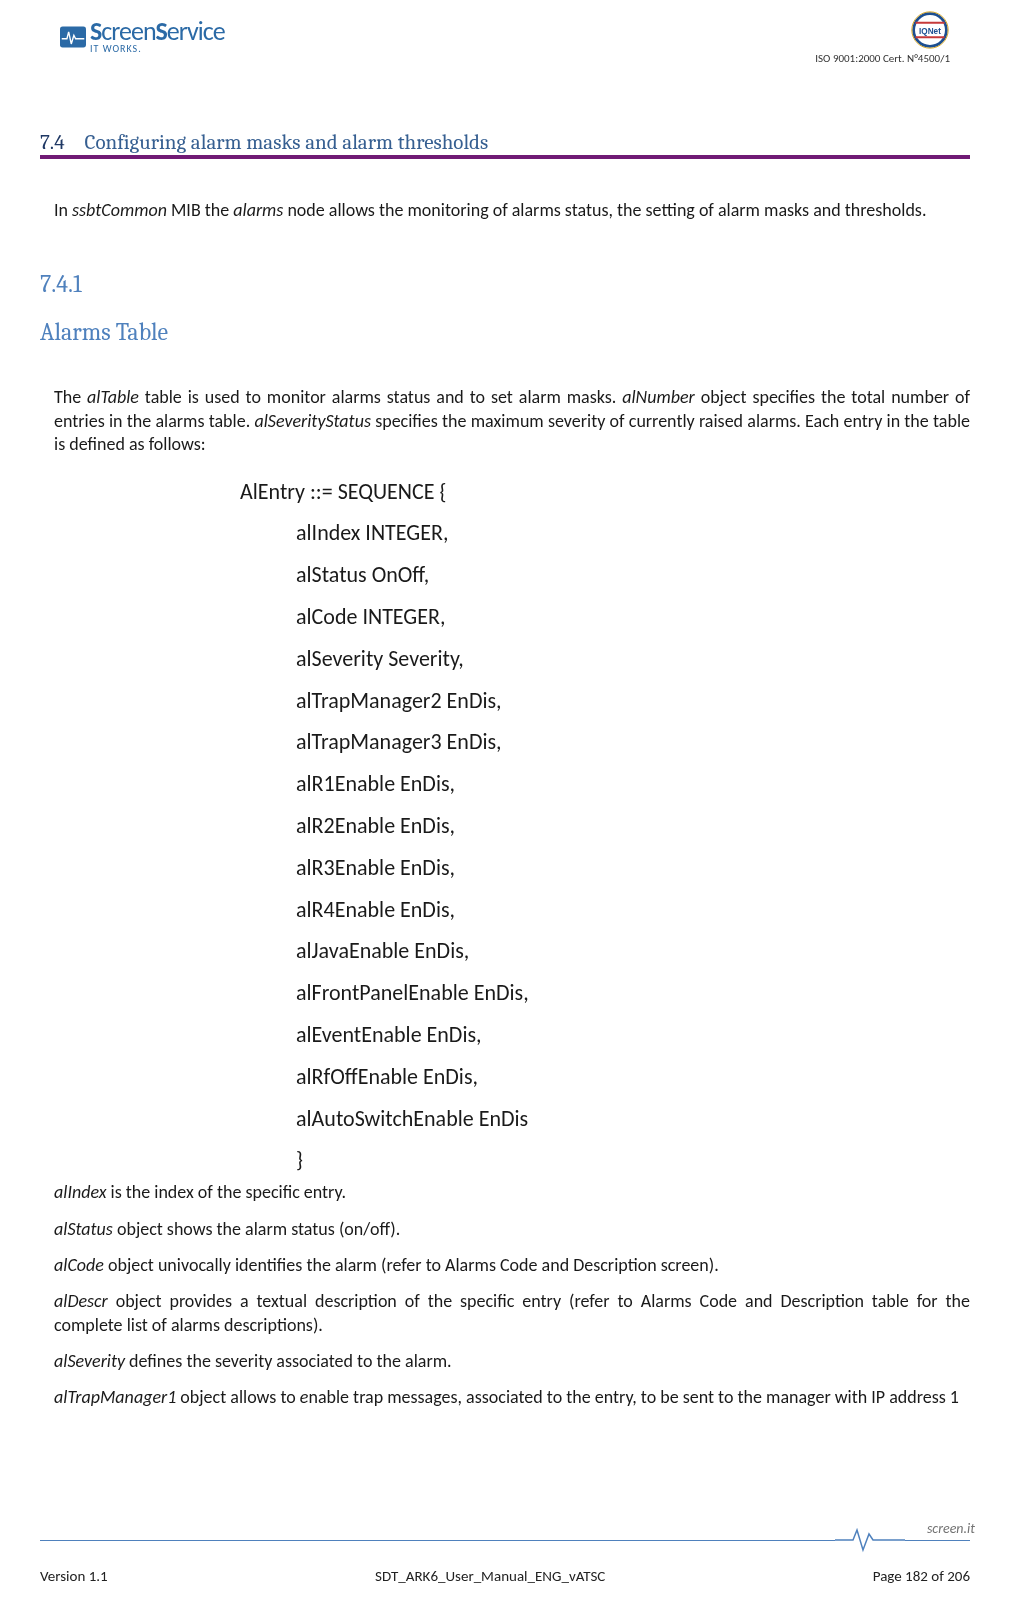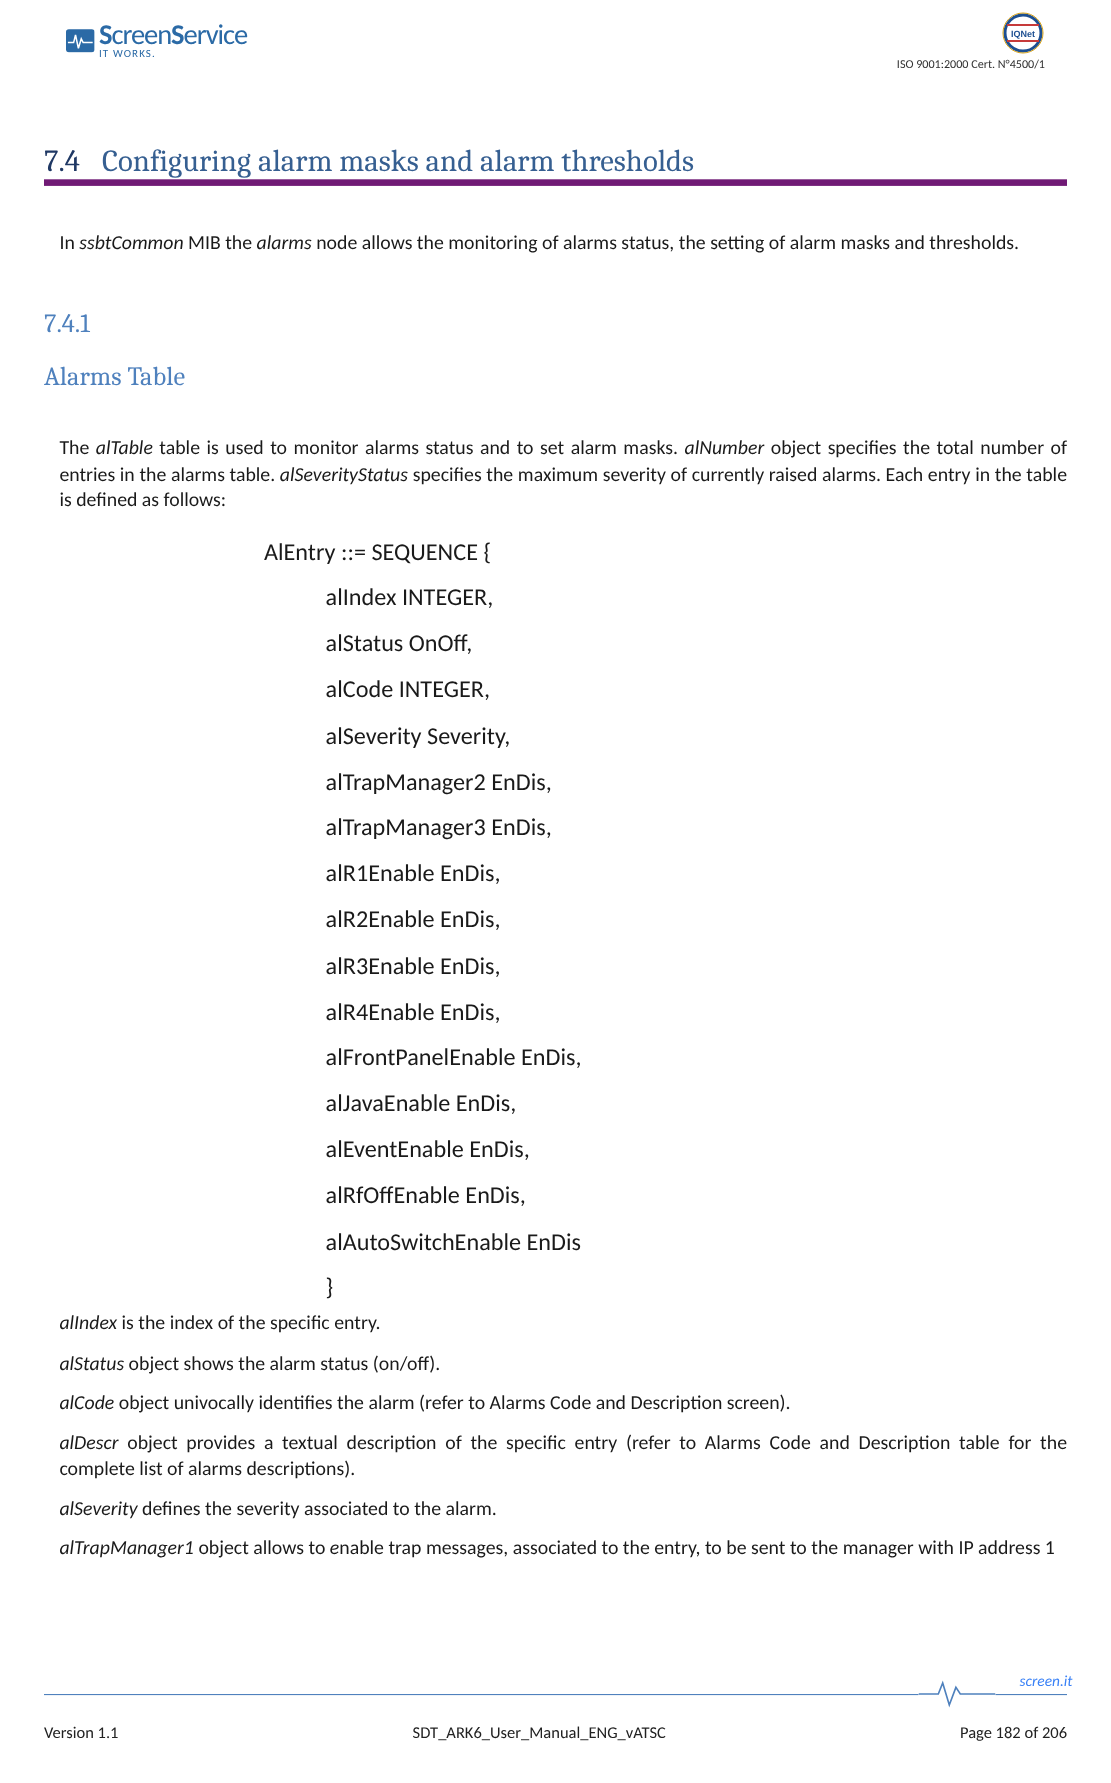--- a/index.html
+++ b/index.html
@@ -65,23 +65,23 @@
     margin-bottom: 2px;
   }
   .cert-text {
     font-size: 11px;
     color: #333;
   }
   
   .h2 {
     font-family: Cambria, Georgia, serif;
     color: #365f91;
-    font-size: 28px;
+    font-size: 21px;
     font-weight: 400;
-    border-bottom: 6px solid #701a75;
+    border-bottom: 4px solid #701a75;
     padding-bottom: 1px;
     margin-top: 40px;
     margin-bottom: 40px;
     display: flex;
     gap: 20px;
   }
   .h2-num {
     color: #1f3864;
     flex: 0 0 auto;
   }
@@ -144,21 +144,21 @@
     top: 0;
     width: 70px;
     height: 28px;
     background: #fff;
   }
   .footer-logo-text {
     position: absolute;
     right: -5px;
     top: -6px;
     font-size: 14px;
-    color: #3b82f6;
+    color: #737373;
     font-style: italic;
     background:#fff;
     padding-left:4px;
   }
   .footer-text {
     position: absolute;
     left: 40px;
     right: 40px;
     bottom: 36px;
     font-size: 15px;
@@ -220,22 +220,22 @@
       <div>alIndex INTEGER,</div>
       <div>alStatus OnOff,</div>
       <div>alCode INTEGER,</div>
       <div>alSeverity Severity,</div>
       <div>alTrapManager2 EnDis,</div>
       <div>alTrapManager3 EnDis,</div>
       <div>alR1Enable EnDis,</div>
       <div>alR2Enable EnDis,</div>
       <div>alR3Enable EnDis,</div>
       <div>alR4Enable EnDis,</div>
+      <div>alJavaEnable EnDis,</div>
       <div>alFrontPanelEnable EnDis,</div>
-      <div>alJavaEnable EnDis,</div>
       <div>alEventEnable EnDis,</div>
       <div>alRfOffEnable EnDis,</div>
       <div>alAutoSwitchEnable EnDis</div>
       <div>}</div>
     </div>
   </div>
 
   <div class="definitions">
     <p><span class="italic">alIndex</span><span> is the index of the specific entry.</span></p>
     <p><span class="italic">alStatus</span><span> object shows the alarm status (on/off).</span></p>

